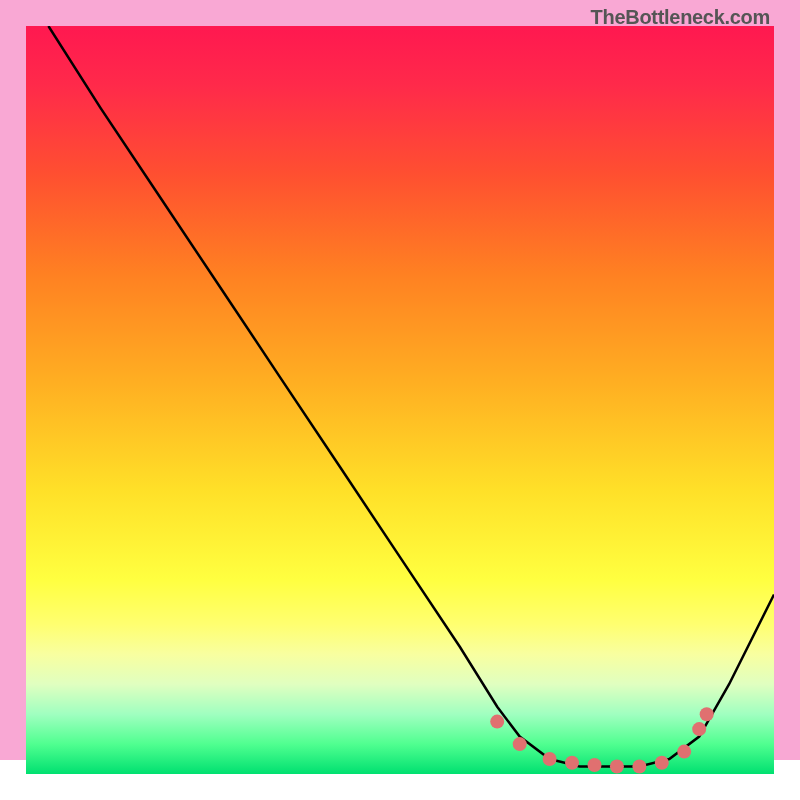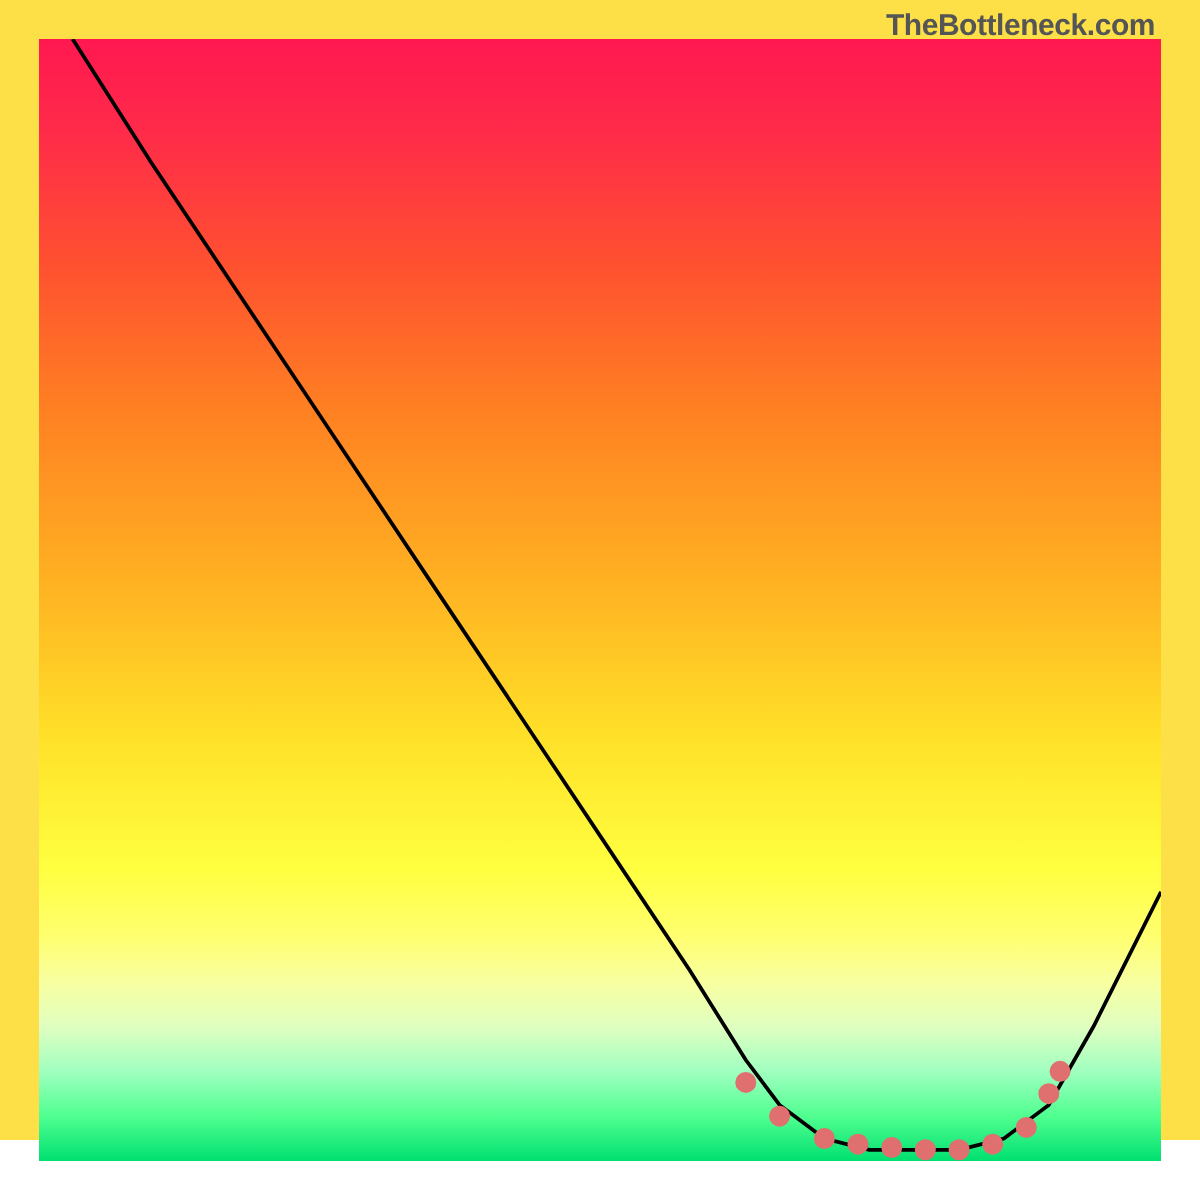--- a/index.html
+++ b/index.html
@@ -1,21 +1,21 @@
 <!DOCTYPE html>
 <html><head>
 <meta charset="utf-8">
 <style>
   * { margin: 0; padding: 0; box-sizing: border-box; }
   body { width: 800px; height: 800px; overflow: hidden; position: relative; font-family: Arial, sans-serif; }
   .chart-container {
     width: 800px;
     height: 760px;
     position: relative;
-    background: #fde047;
+    background: #f9a8d4;
   }
   .plot-area {
     position: absolute;
     left: 26px;
     top: 26px;
     width: 748px;
     height: 748px;
     background: linear-gradient(to bottom,
       #ff1850 0%,
       #ff2a4a 8%,

